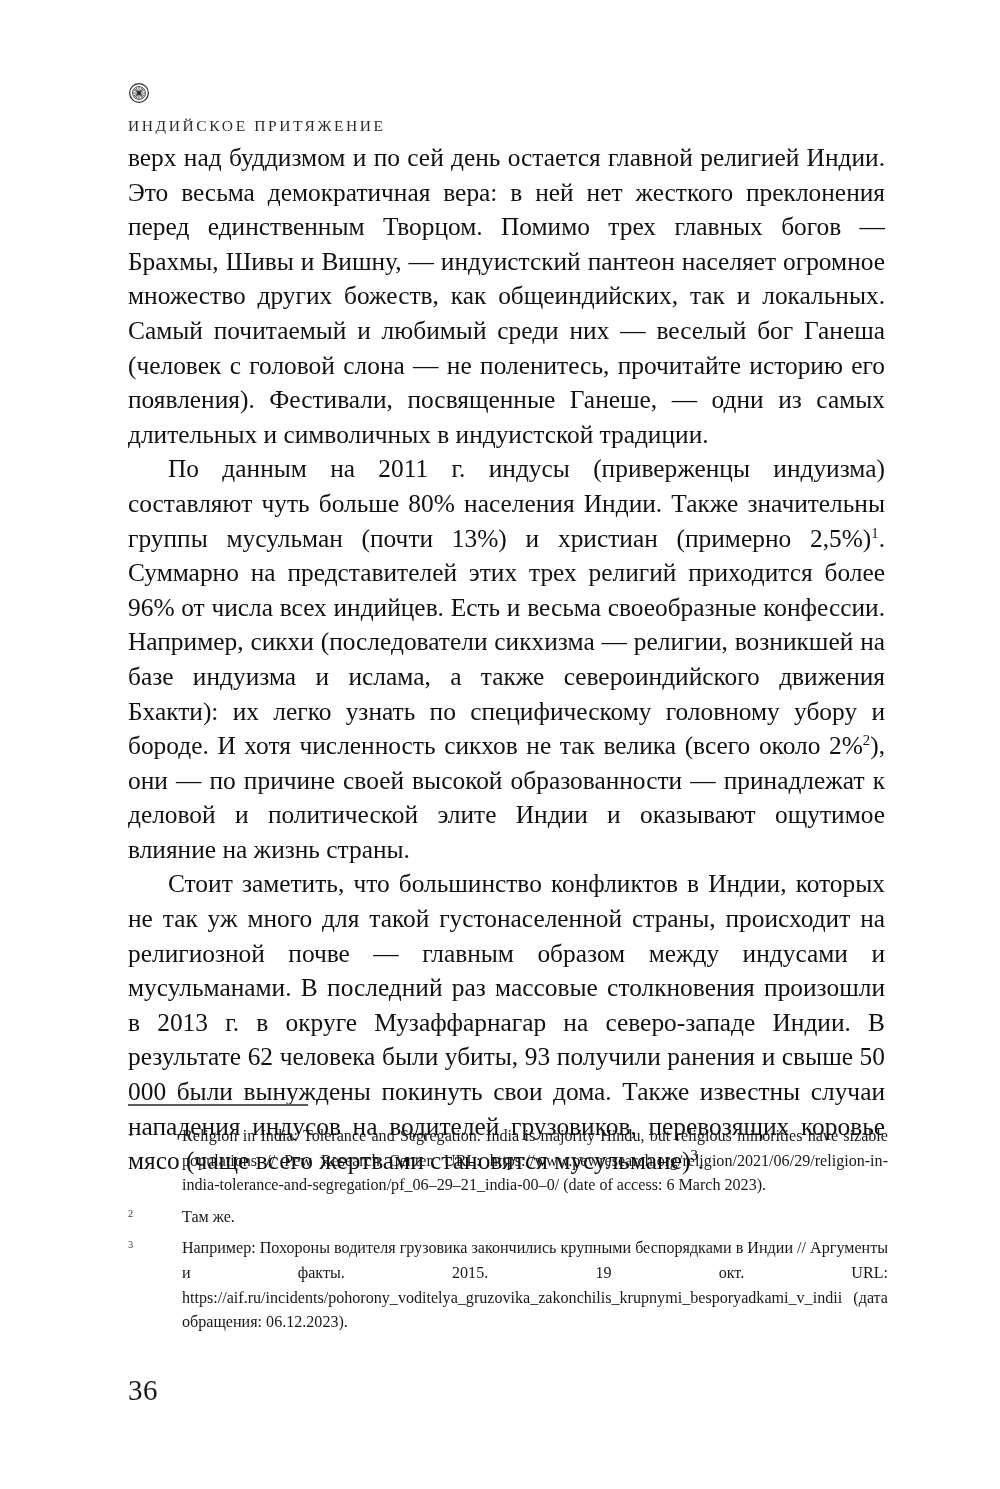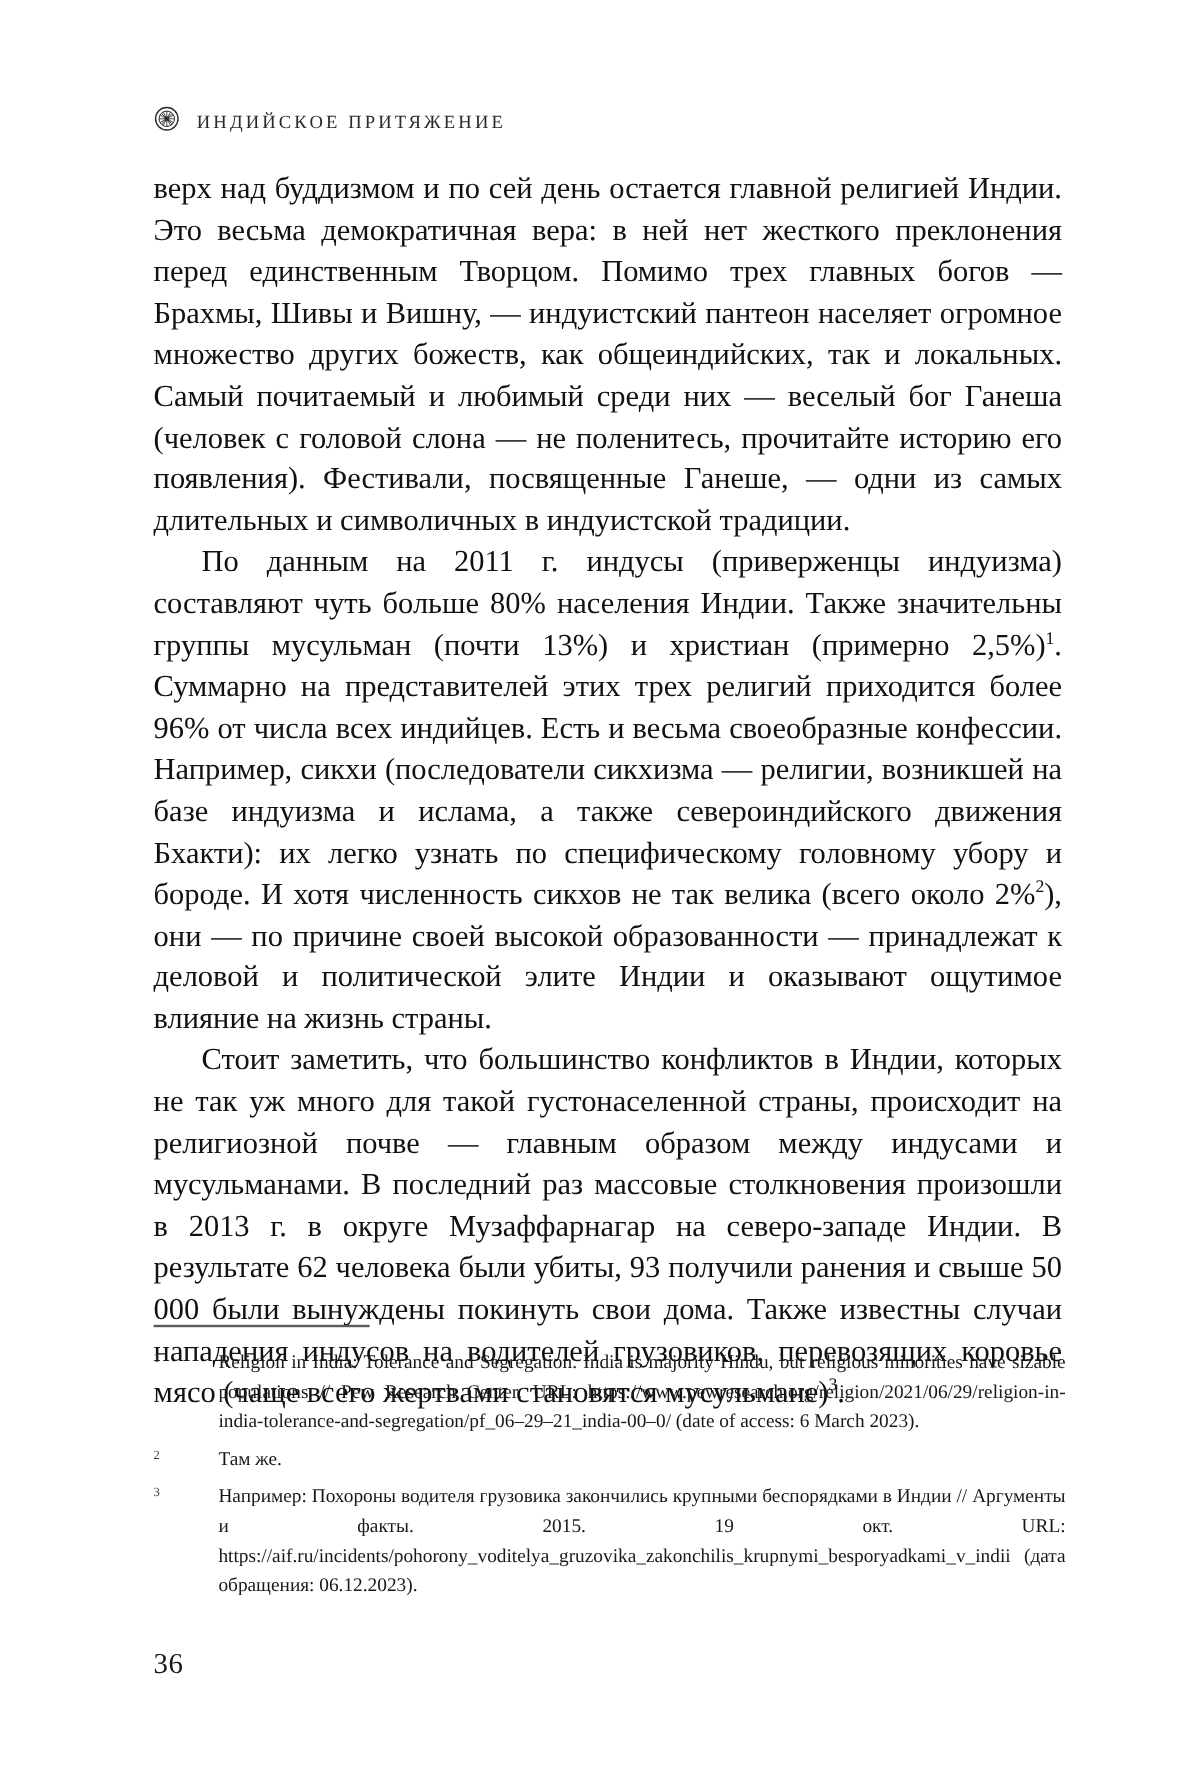--- a/index.html
+++ b/index.html
@@ -24,23 +24,24 @@
     height: 1489px;
     box-sizing: border-box;
   }
 
   
   .running-head {
     position: absolute;
     left: 128px;
     top: 82px;
     display: flex;
-    align-items: flex-end;
+    align-items: flex-start;
     gap: 14px;
     height: 28px;
+    flex-direction: column;
   }
   .chakra-icon {
     width: 22px;
     height: 22px;
     flex: 0 0 22px;
     display: block;
   }
   .running-head-title {
     font-family: "Liberation Serif", "DejaVu Serif", serif;
     font-size: 15.5px;
@@ -116,21 +117,21 @@
   .footnote-body {
     display: block;
     word-break: break-word;
   }
 
   
   .folio {
     position: absolute;
     left: 128px;
     top: 1374px;
-    font-size: 24px;
+    font-size: 29px;
     color: #1a1a1a;
     font-family: "Liberation Serif", "DejaVu Serif", serif;
     letter-spacing: 0.5px;
   }
 </style>
 </head>
 <body>
 
 <div class="page">
 

